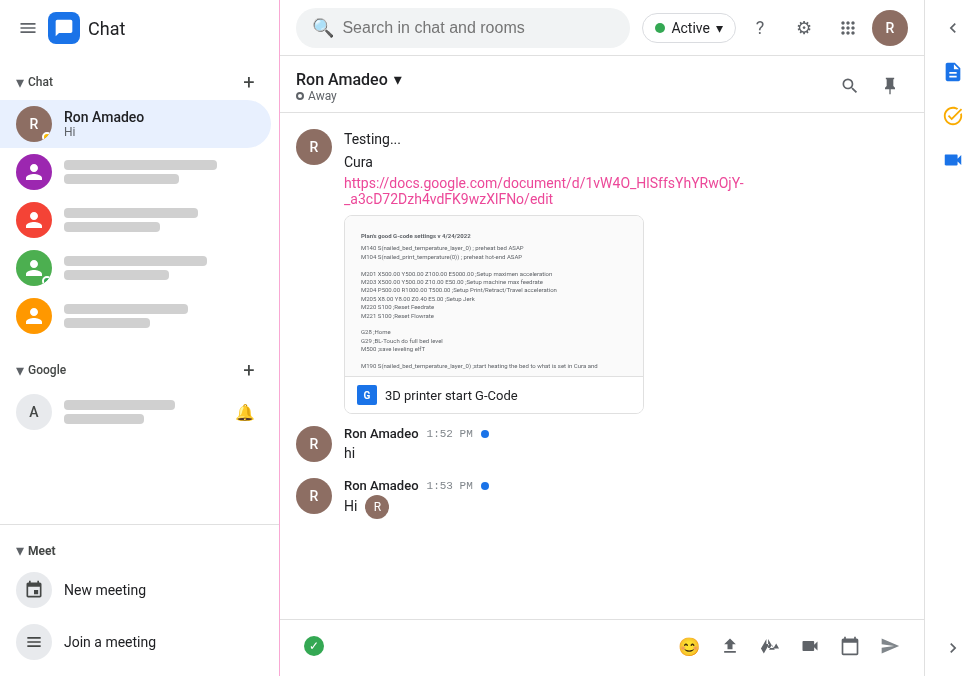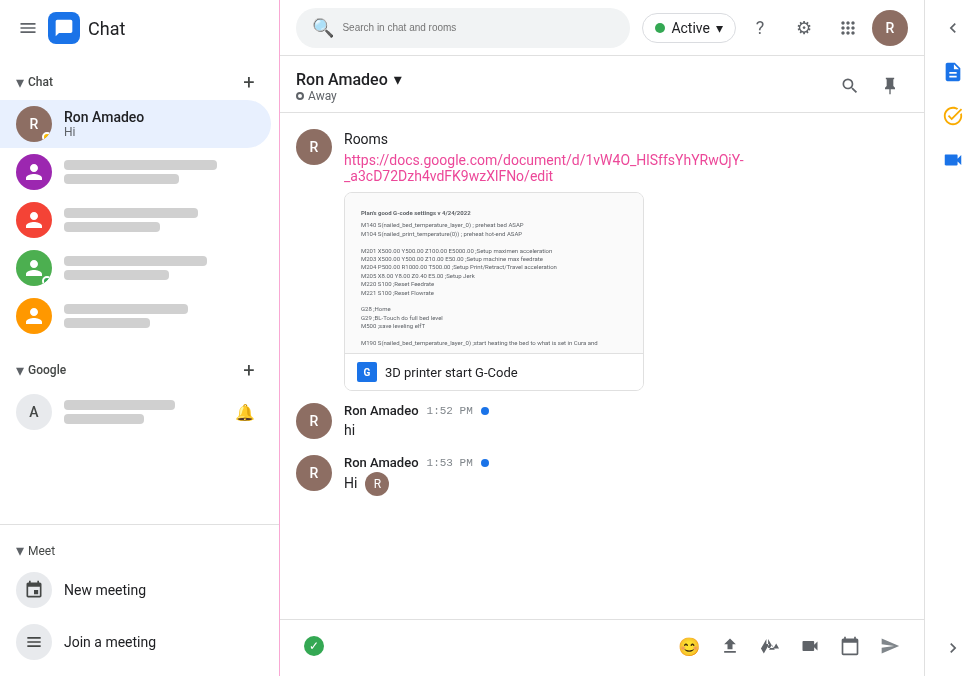--- a/index.html
+++ b/index.html
@@ -30,32 +30,32 @@
 
     .blurred-row { display: flex; align-items: center; padding: 6px 16px; gap: 12px; margin-right: 8px; cursor: pointer; border-radius: 0 24px 24px 0; }
     .blurred-text { height: 10px; background: #d0d0d0; border-radius: 4px; }
 
     .room-item { display: flex; align-items: center; padding: 6px 16px; cursor: pointer; border-radius: 0 24px 24px 0; margin-right: 8px; gap: 12px; }
     .room-avatar { width: 36px; height: 36px; border-radius: 50%; background: #e8eaed; display: flex; align-items: center; justify-content: center; font-size: 14px; font-weight: 500; color: #444746; flex-shrink: 0; }
     .room-bell { color: #5f6368; font-size: 16px; margin-left: auto; }
 
     .meet-section { padding: 8px 0; border-top: 1px solid #e0e0e0; margin-top: auto; }
     .meet-header { display: flex; align-items: center; padding: 8px 16px 4px; gap: 4px; cursor: pointer; }
-    .meet-title { font-size: 12px; font-weight: 400; color: #444746; }
+    .meet-title { font-size: 12px; font-weight: 700; color: #444746; }
     .meet-item { display: flex; align-items: center; padding: 8px 16px; gap: 12px; cursor: pointer; border-radius: 0 24px 24px 0; margin-right: 8px; }
     .meet-item-icon { width: 36px; height: 36px; border-radius: 50%; background: #e8eaed; display: flex; align-items: center; justify-content: center; color: #444746; flex-shrink: 0; }
     .meet-item-label { font-size: 14px; color: #202124; }
 
     
     .main { flex: 1; display: flex; flex-direction: column; height: 100%; }
 
     
     .topbar { display: flex; align-items: center; padding: 0 16px; height: 56px; border-bottom: 1px solid #e0e0e0; gap: 12px; }
     .search-bar-top { flex: 1; max-width: 480px; display: flex; align-items: center; background: #f1f3f4; border-radius: 24px; padding: 0 16px; height: 40px; gap: 8px; margin: 0 auto; }
-    .search-bar-top input { border: none; background: transparent; font-size: 10px; outline: none; flex: 1; color: #be185d; }
+    .search-bar-top input { border: none; background: transparent; font-size: 16px; outline: none; flex: 1; color: #be185d; }
     .search-icon-top { color: #5f6368; font-size: 18px; }
     .status-btn { display: flex; align-items: center; gap: 6px; background: #fff; border: 1px solid #dadce0; border-radius: 20px; padding: 6px 12px; cursor: pointer; font-size: 14px; color: #202124; }
     .status-dot-green { width: 10px; height: 10px; border-radius: 50%; background: #34a853; }
     .topbar-icons { display: flex; align-items: center; gap: 4px; margin-left: auto; }
     .topbar-icon { width: 40px; height: 40px; border-radius: 50%; display: flex; align-items: center; justify-content: center; color: #5f6368; cursor: pointer; font-size: 18px; }
     .user-avatar { width: 36px; height: 36px; border-radius: 50%; overflow: hidden; cursor: pointer; }
 
     
     .chat-header { display: flex; align-items: center; padding: 12px 16px 8px; border-bottom: 1px solid #e0e0e0; }
     .chat-contact { display: flex; flex-direction: column; flex: 1; }
@@ -283,21 +283,22 @@
           </svg>
       </div>
     </div>
   </div>
 
   <div class="messages">
 
     <div class="message-group">
       <div class="message-avatar" style="background:#8d6e63;display:flex;align-items:center;justify-content:center;color:#fff;font-weight:500;font-size:14px;">R</div>
       <div class="message-content">
-        <p class="message-text">Rooms</p>
+        <p class="message-text">Testing...</p>
+        <p class="message-text">Cura</p>
         <a href="#" class="message-link">https://docs.google.com/document/d/1vW4O_HlSffsYhYRwOjY-_a3cD72Dzh4vdFK9wzXlFNo/edit</a>
 
         
         <div class="doc-card">
           <div class="doc-preview">
             <div style="font-weight:bold;margin-bottom:4px;">Plan's good G-code settings v 4/24/2022</div>
             <div>
               M140 S(nailed_bed_temperature_layer_0) ; preheat bed ASAP<br>
               M104 S(nailed_print_temperature(0)) ; preheat hot-end ASAP<br><br>
               M201 X500.00 Y500.00 Z100.00 E5000.00 ;Setup maximen acceleration<br>

